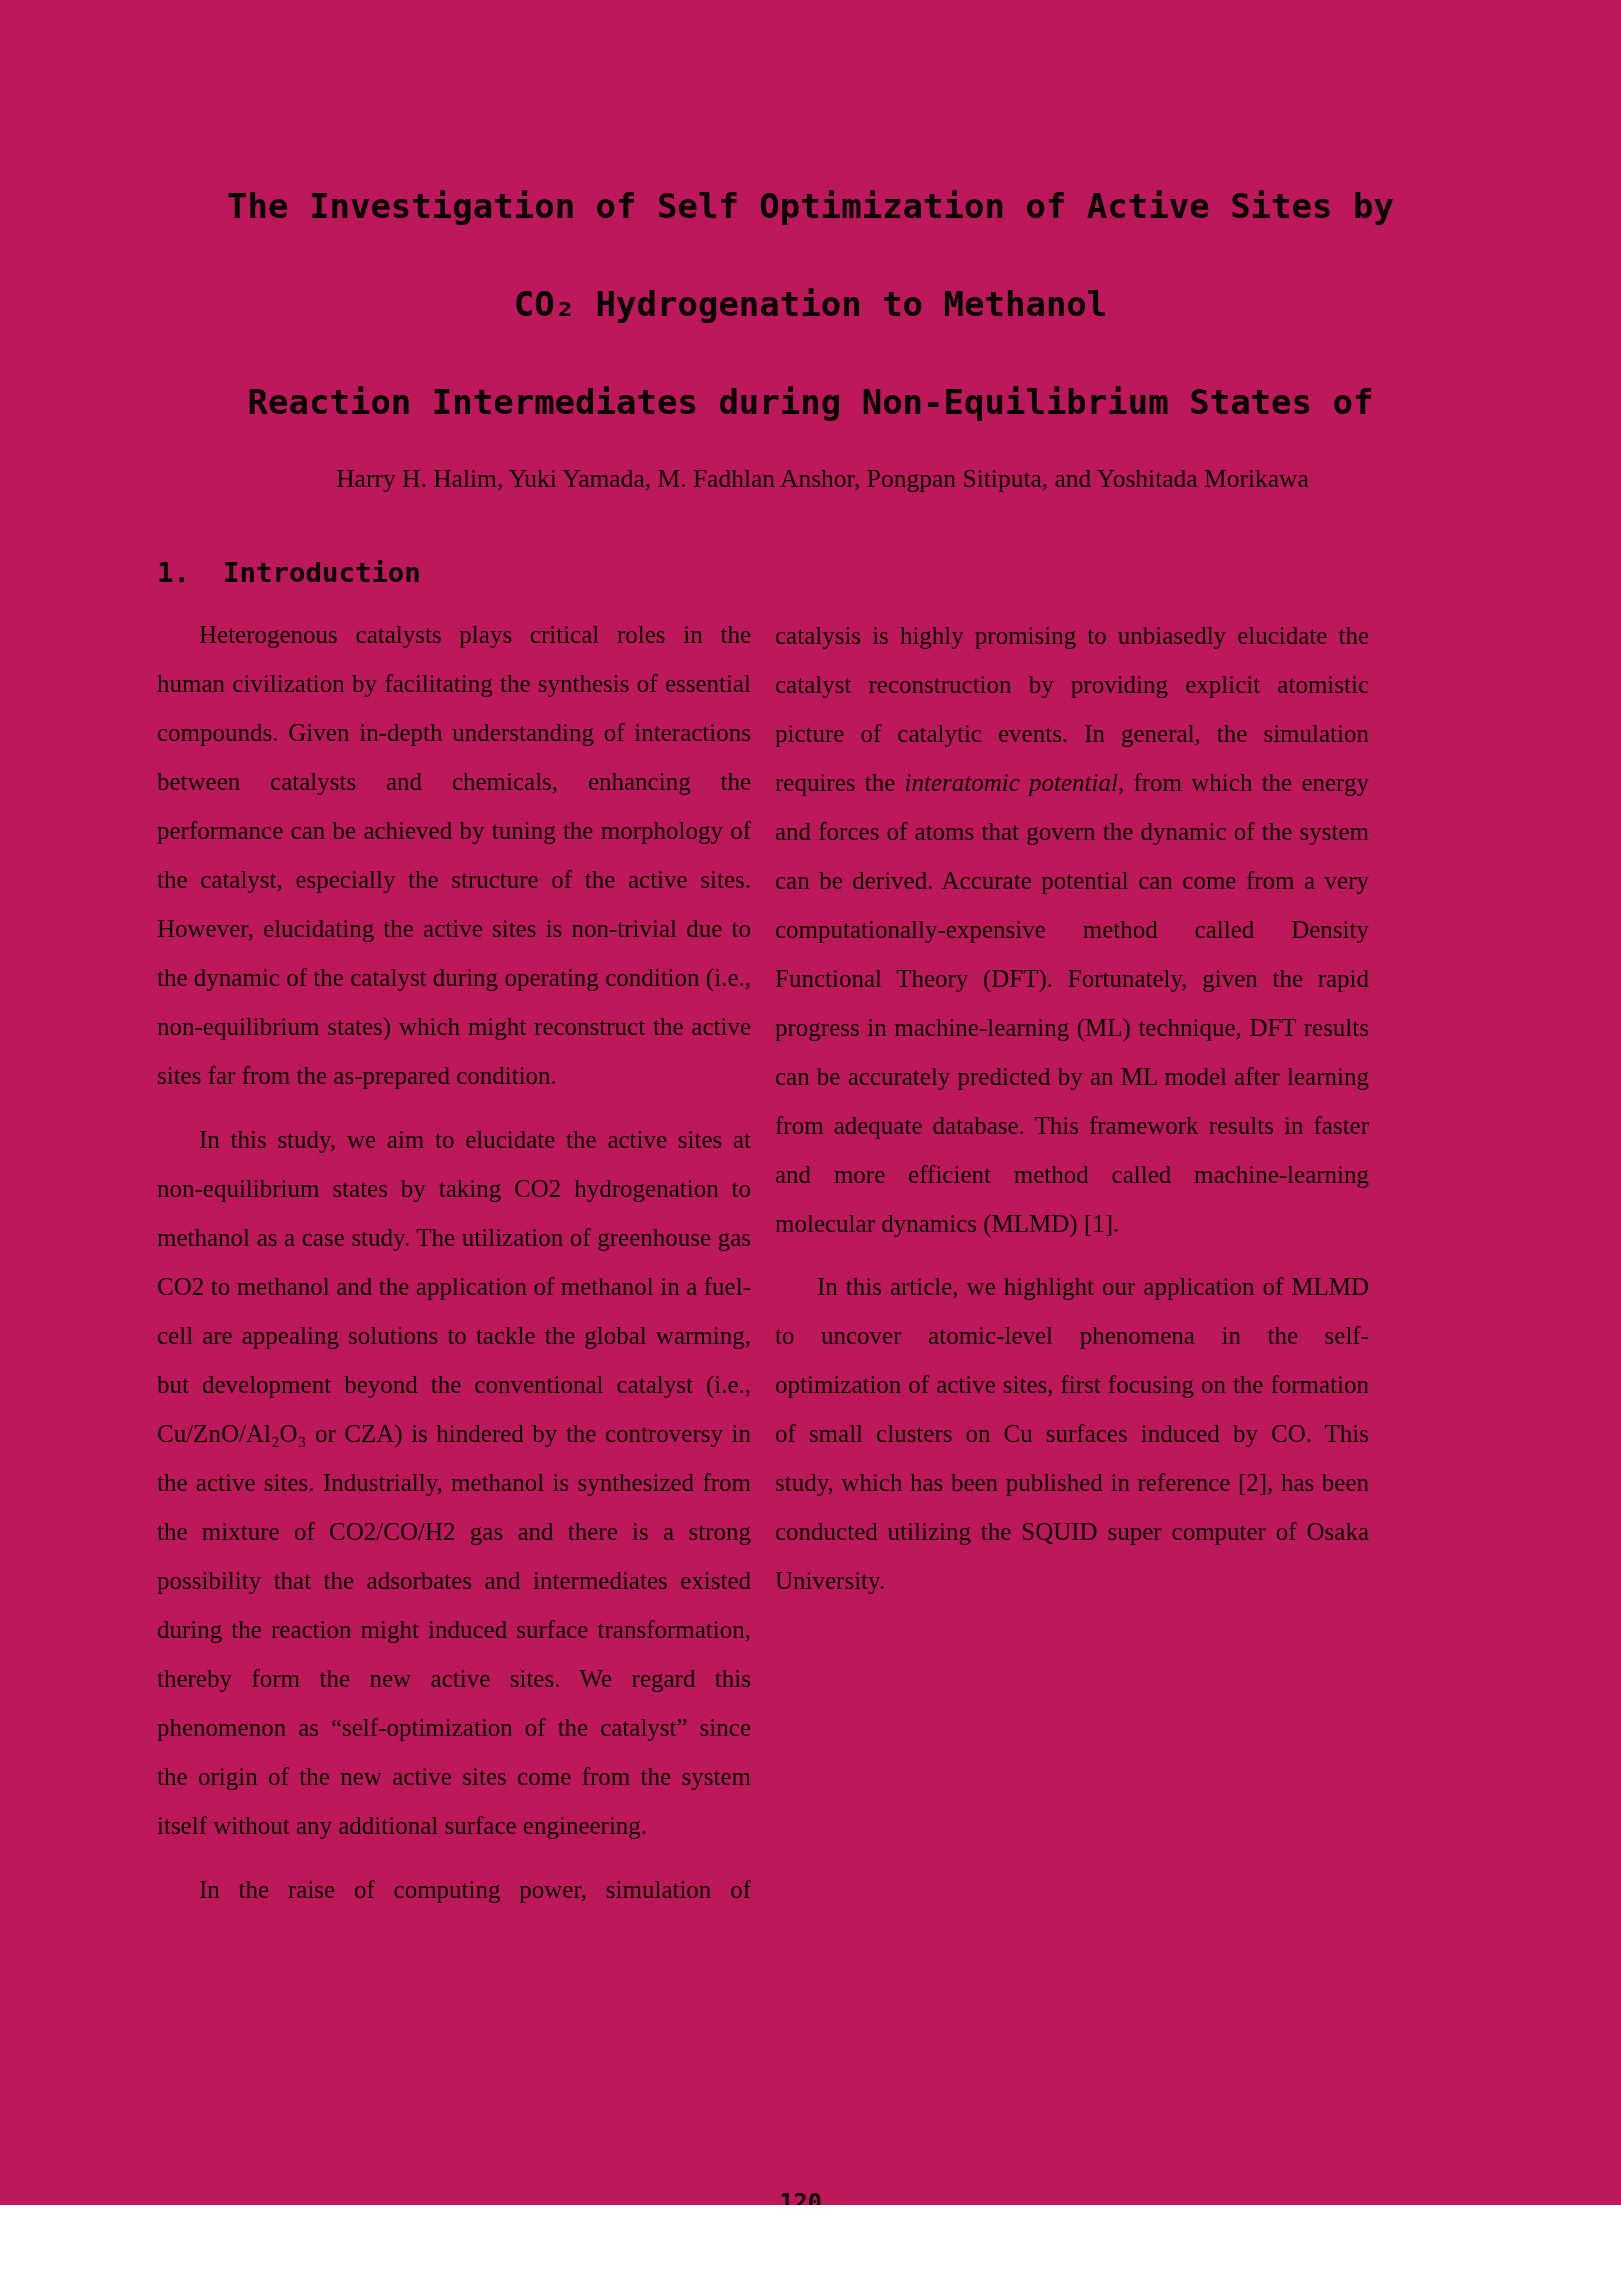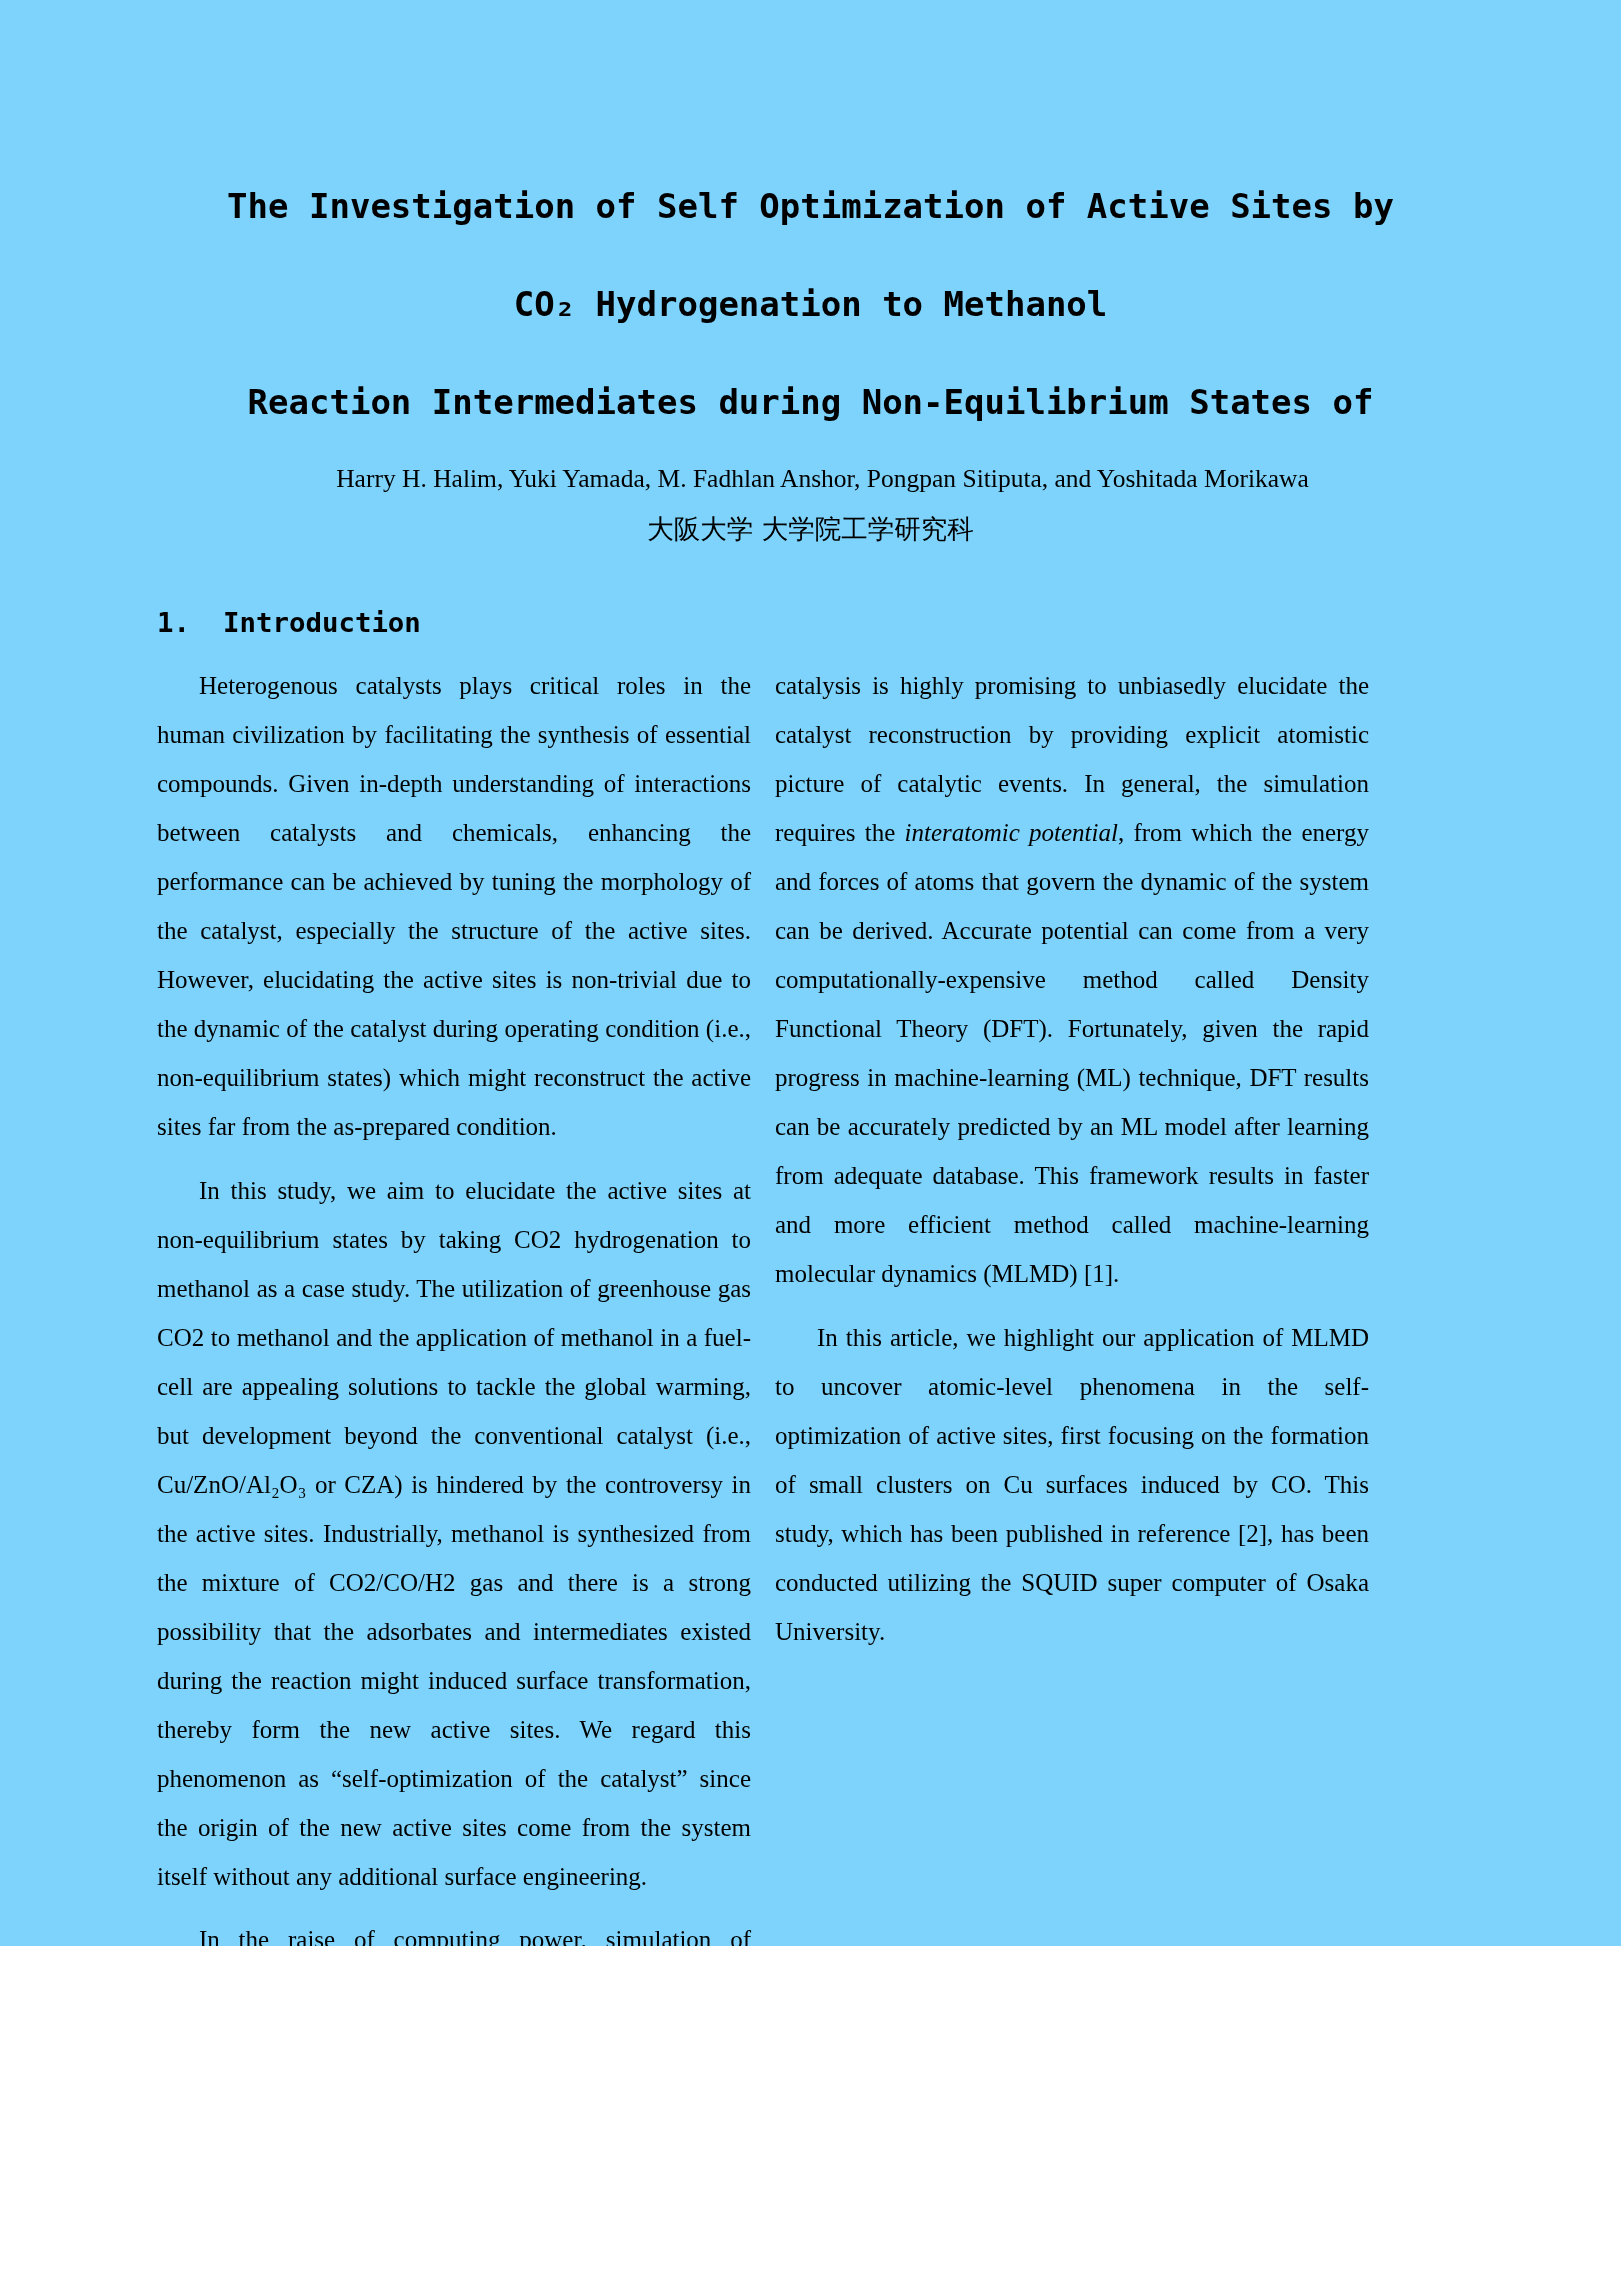--- a/index.html
+++ b/index.html
@@ -3,22 +3,22 @@
 <meta charset="utf-8">
 <style>
   html, body {
     margin: 0;
     padding: 0;
     background: #ffffff;
   }
   .page {
     position: relative;
     width: 1621px;
-    height: 1946px;
-    background: #7dd3fc;
+    height: 2205px;
+    background: #be185d;
     color: #000000;
     overflow: hidden;
   }
   
   .title-block {
     padding-top: 157px;
   }
   .title-line {
     height: 98px;
     line-height: 98px;
@@ -101,21 +101,20 @@
 </head>
 <body>
 
 <div class="page">
 
   <header class="title-block">
     <div class="title-line">The Investigation of Self Optimization of Active Sites by</div>
     <div class="title-line">CO₂ Hydrogenation to Methanol</div>
     <div class="title-line">Reaction Intermediates during Non-Equilibrium States of</div>
     <div class="authors-line">Harry H. Halim, Yuki Yamada, M. Fadhlan Anshor, Pongpan Sitiputa, and Yoshitada Morikawa</div>
-    <div class="affiliation-line">大阪大学 大学院工学研究科</div>
   </header>
 
   <main class="columns">
 
     <section class="col col-left">
       <h2 class="section-heading">1.  Introduction</h2>
       <p class="body indent">Heterogenous catalysts plays critical roles in the human civilization by facilitating the synthesis of essential compounds. Given in-depth understanding of interactions between catalysts and chemicals, enhancing the performance can be achieved by tuning the morphology of the catalyst, especially the structure of the active sites. However, elucidating the active sites is non-trivial due to the dynamic of the catalyst during operating condition (i.e., non-equilibrium states) which might reconstruct the active sites far from the as-prepared condition.</p>
       <p class="body indent">In this study, we aim to elucidate the active sites at non-equilibrium states by taking CO2 hydrogenation to methanol as a case study. The utilization of greenhouse gas CO2 to methanol and the application of methanol in a fuel-cell are appealing solutions to tackle the global warming, but development beyond the conventional catalyst (i.e., Cu/ZnO/Al₂O₃ or CZA) is hindered by the controversy in the active sites. Industrially, methanol is synthesized from the mixture of CO2/CO/H2 gas and there is a strong possibility that the adsorbates and intermediates existed during the reaction might induced surface transformation, thereby form the new active sites. We regard this phenomenon as “self-optimization of the catalyst” since the origin of the new active sites come from the system itself without any additional surface engineering.</p>
       <p class="body indent force-last">In the raise of computing power, simulation of</p>
     </section>

